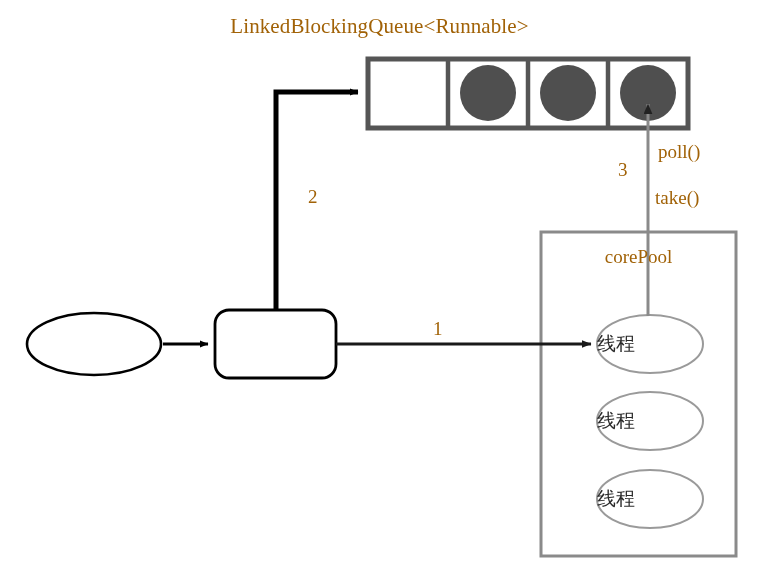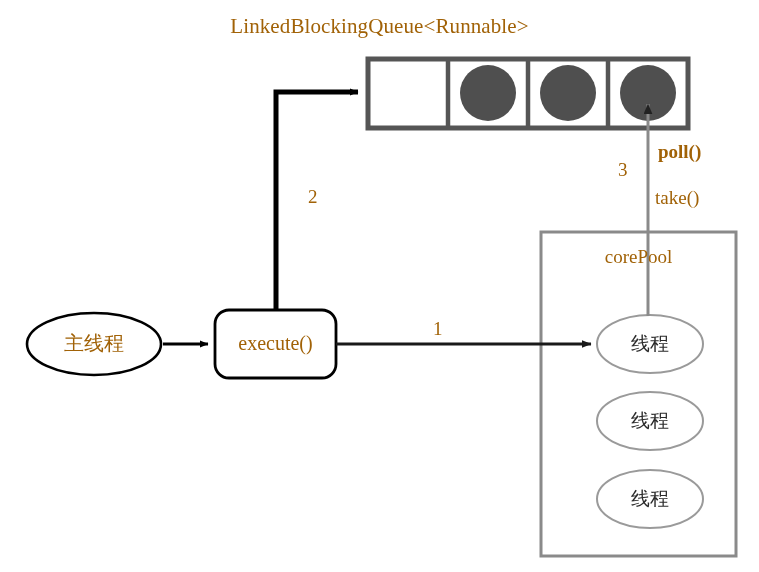--- a/index.html
+++ b/index.html
@@ -42,21 +42,21 @@
   }
   #core-pool-label {
     left: 541px;
     top: 247px;
     width: 195px;
     text-align: center;
     font-size: 19px;
   }
   .thread-label {
     width: 106px;
-    text-align: center;
+    text-align: left;
     font-size: 19px;
     color: #2a2a2a;
   }
   #thread-label-1 { left: 597px; top: 334px; }
   #thread-label-2 { left: 597px; top: 411px; }
   #thread-label-3 { left: 597px; top: 489px; }
   #main-thread-label {
     left: 27px;
     top: 333px;
     width: 134px;
@@ -66,21 +66,21 @@
   #execute-label {
     left: 215px;
     top: 333px;
     width: 121px;
     text-align: center;
     font-size: 20px;
   }
   #step-label-1 { left: 433px; top: 319px; font-size: 19px; }
   #step-label-2 { left: 308px; top: 187px; font-size: 19px; }
   #step-label-3 { left: 618px; top: 160px; font-size: 19px; }
-  #poll-label { left: 658px; top: 142px; font-size: 19px; font-weight: bold; }
+  #poll-label { left: 658px; top: 142px; font-size: 19px; }
   #take-label { left: 655px; top: 188px; font-size: 19px; text-align: right; }
 </style>
 </head>
 <body>
 
 <div id="canvas">
 
   <svg id="diagram-svg" viewBox="0 0 759 572">
     <defs>
       <marker id="arrow-black" markerWidth="10" markerHeight="10" refX="8.5" refY="3.6" orient="auto" markerUnits="userSpaceOnUse">
@@ -120,23 +120,21 @@
 
     <line x1="336" y1="344" x2="591" y2="344" stroke="#1a1a1a" stroke-width="3" marker-end="url(#arrow-dark)"></line>
 
     <path d="M276,310 L276,92 L358,92" fill="none" stroke="#000000" stroke-width="5" stroke-linecap="butt" stroke-linejoin="miter" marker-end="url(#arrow-black)"></path>
 
     <line x1="648" y1="316" x2="648" y2="104" stroke="#8a8a8a" stroke-width="3" marker-end="url(#arrow-gray-head)"></line>
   </svg>
 
   <div class="lbl" id="queue-title">LinkedBlockingQueue&lt;Runnable&gt;</div>
 
-  <div class="lbl" id="main-thread-label">主线程</div>
 
-  <div class="lbl" id="execute-label">execute()</div>
 
   <div class="lbl" id="core-pool-label">corePool</div>
 
   <div class="lbl thread-label" id="thread-label-1">线程</div>
   <div class="lbl thread-label" id="thread-label-2">线程</div>
   <div class="lbl thread-label" id="thread-label-3">线程</div>
 
   <div class="lbl" id="step-label-1">1</div>
   <div class="lbl" id="step-label-2">2</div>
   <div class="lbl" id="step-label-3">3</div>

